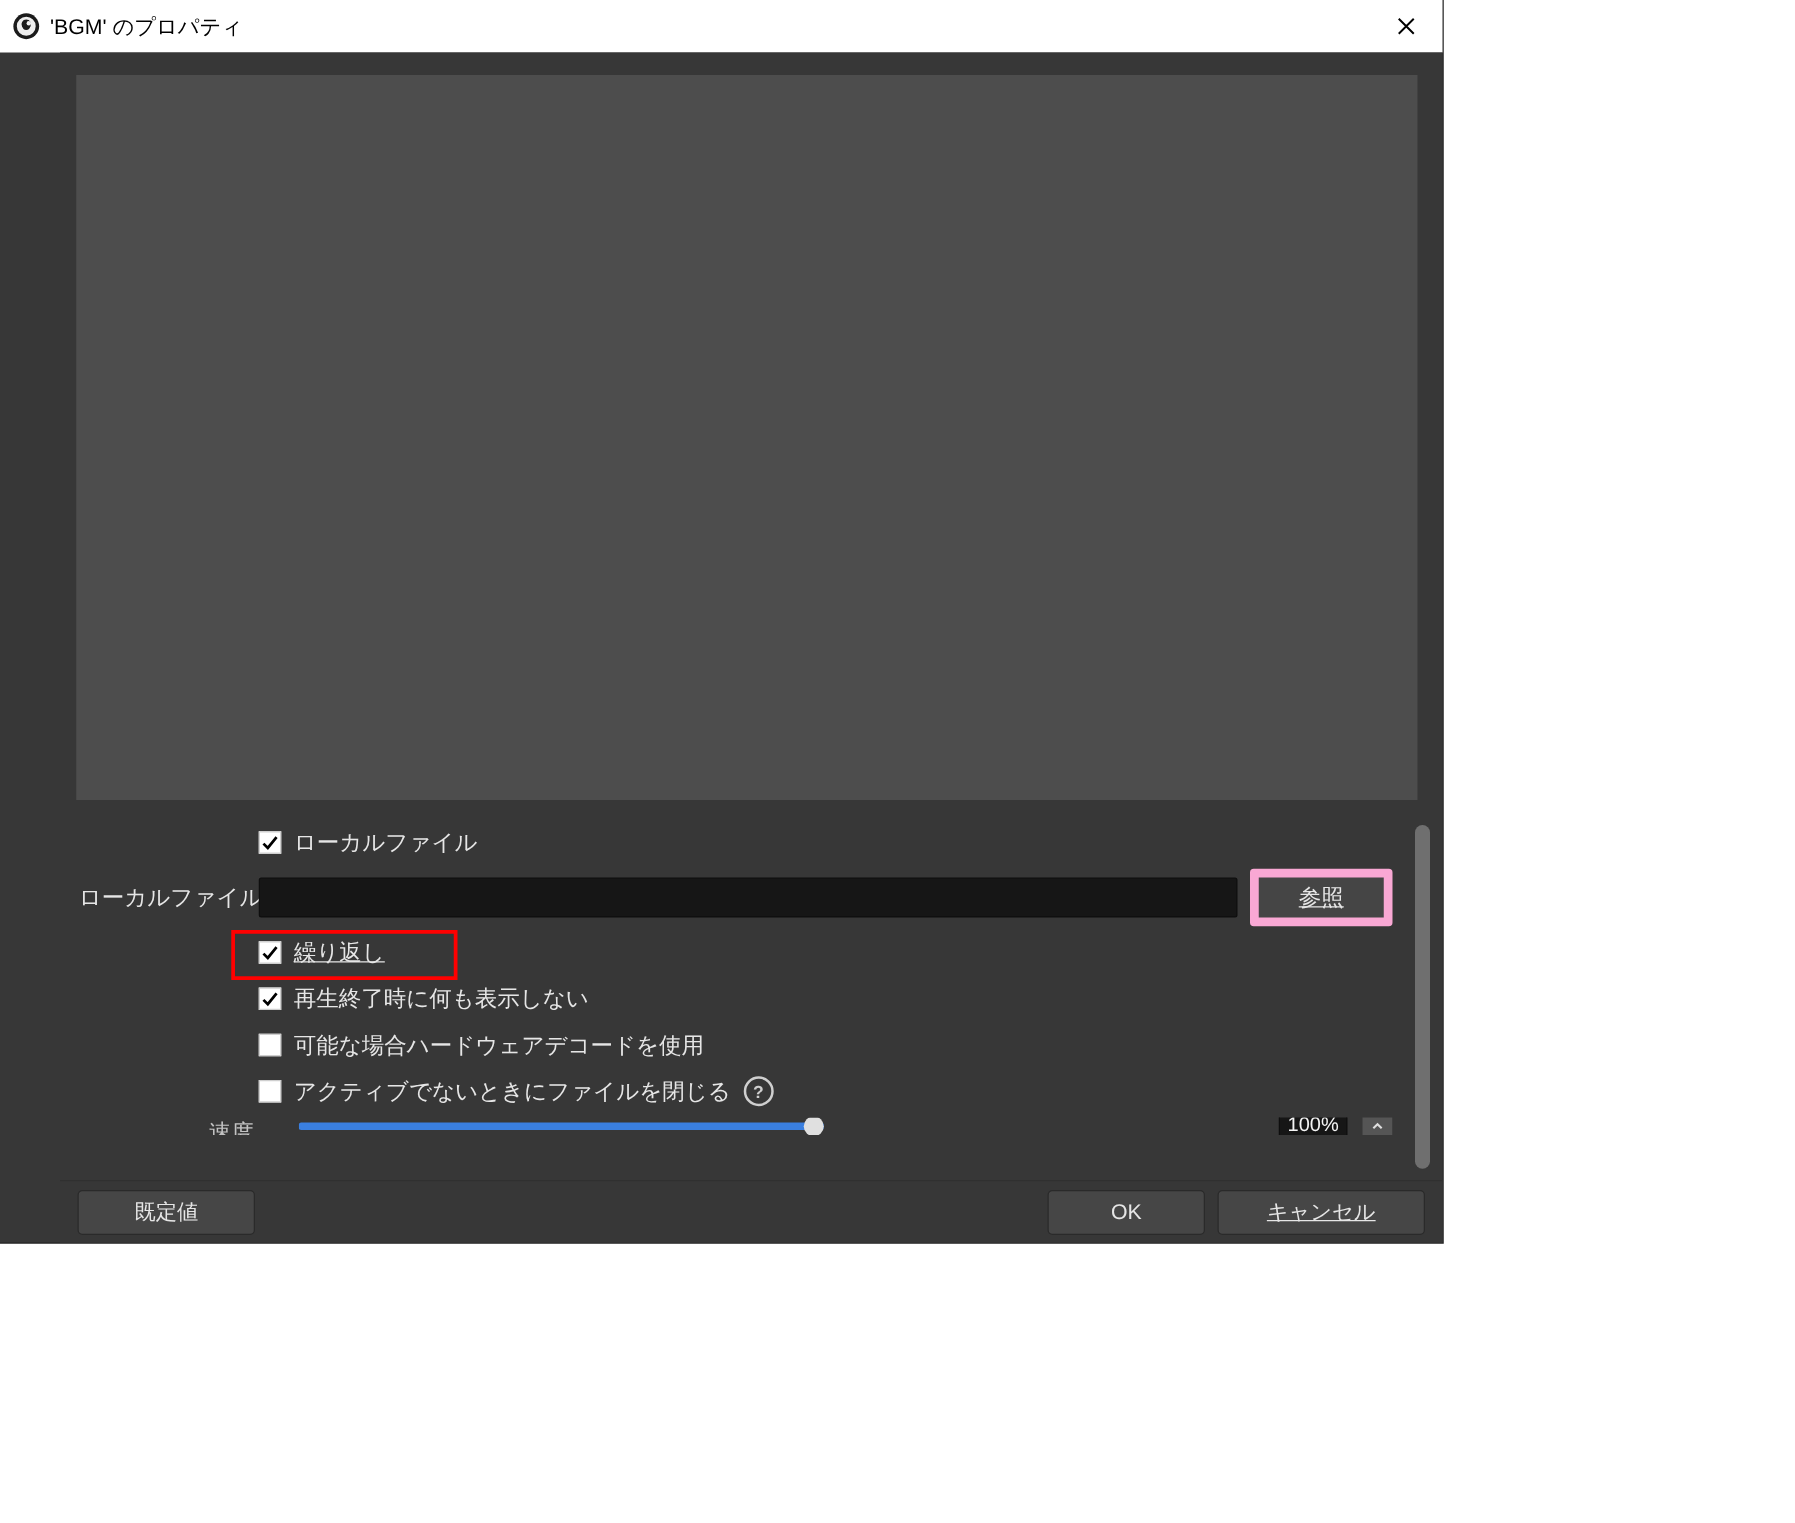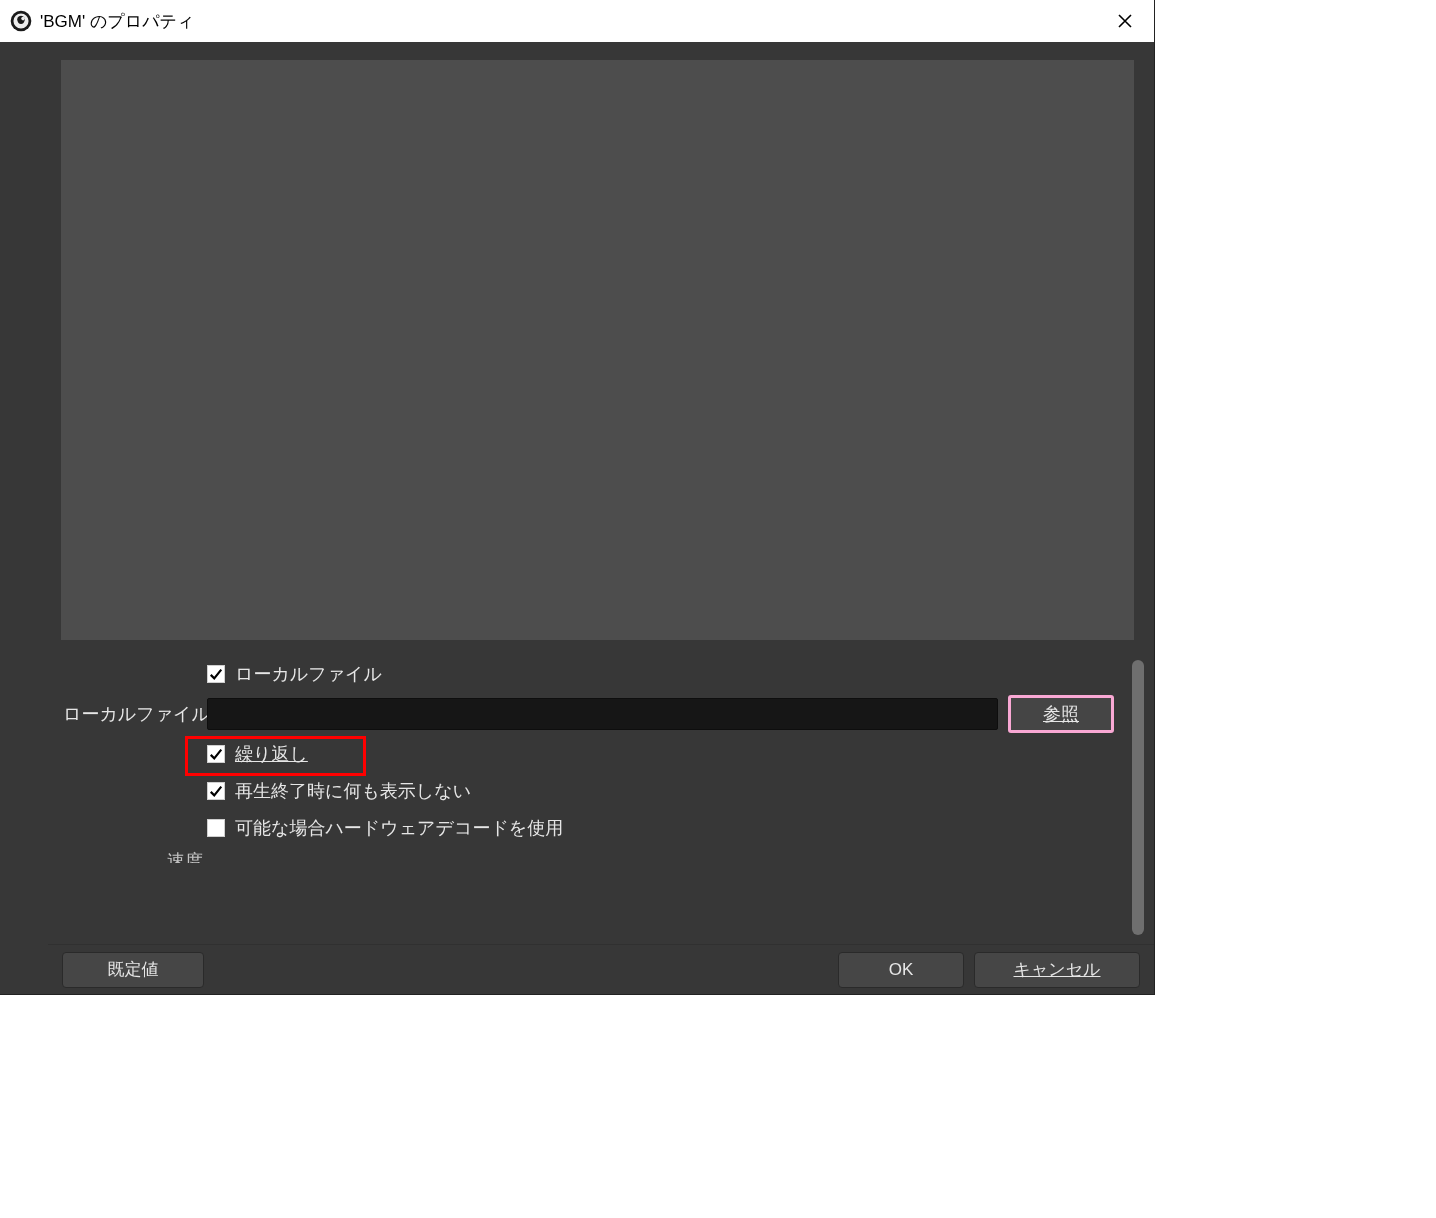--- a/index.html
+++ b/index.html
@@ -113,21 +113,21 @@
   .text-input {
     flex: 1;
     height: 30px;
     background: #161616;
     border: 1px solid #0e0e0e;
     border-radius: 2px;
   }
   .browse-btn {
     width: 100px; height: 32px;
     background: #454545;
-    border: 3px solid #f9a8d4;
+    border: 7px solid #f9a8d4;
     color: #e6e6e6;
     display: inline-flex; align-items: center; justify-content: center;
     border-radius: 3px;
     text-decoration: underline;
   }
   .help-icon {
     width: 20px; height: 20px;
     border: 2px solid #cfcfcf;
     border-radius: 50%;
     display: inline-flex; align-items: center; justify-content: center;
@@ -287,23 +287,47 @@
         <div class="ctl-col">
           <span class="cb unchecked">
             <svg viewBox="0 0 16 16">
                 <path d="M2 9 L6 13 L14 3" stroke="#000" stroke-width="2.5" fill="none"></path>
               </svg>
           </span>
           <span>可能な場合ハードウェアデコードを使用</span>
         </div>
       </div>
 
+      <div class="row">
+        <div class="label-col"></div>
+        <div class="ctl-col">
+          <span class="cb unchecked">
+            <svg viewBox="0 0 16 16">
+                <path d="M2 9 L6 13 L14 3" stroke="#000" stroke-width="2.5" fill="none"></path>
+              </svg>
+          </span>
+          <span>アクティブでないときにファイルを閉じる</span>
+          <span class="help-icon">?</span>
+        </div>
+      </div>
 
       <div class="row slider-row" style="margin-top:4px; height:14px; align-items:flex-start;">
         <div class="label-col" style="opacity:.8; overflow:hidden; height:14px;">速度</div>
+        <div class="ctl-col" style="height:14px; overflow:hidden;">
+          <div class="slider-track" style="width:420px; flex:0 0 auto;">
+            <div class="slider-thumb"></div>
+          </div>
+          <div style="flex:1"></div>
+          <span class="percent-box">100%</span>
+          <span class="stepper">
+            <svg viewBox="0 0 12 12" width="10" height="10">
+                <path d="M2 8 L6 4 L10 8" stroke="#ddd" stroke-width="2" fill="none"></path>
+              </svg>
+          </span>
+        </div>
       </div>
 
     </div>
 
     <div class="footer">
       <div class="btn defaults">既定値</div>
       <div class="spacer"></div>
       <div class="btn ok">OK</div>
       <div class="btn cancel">キャンセル</div>
     </div>

